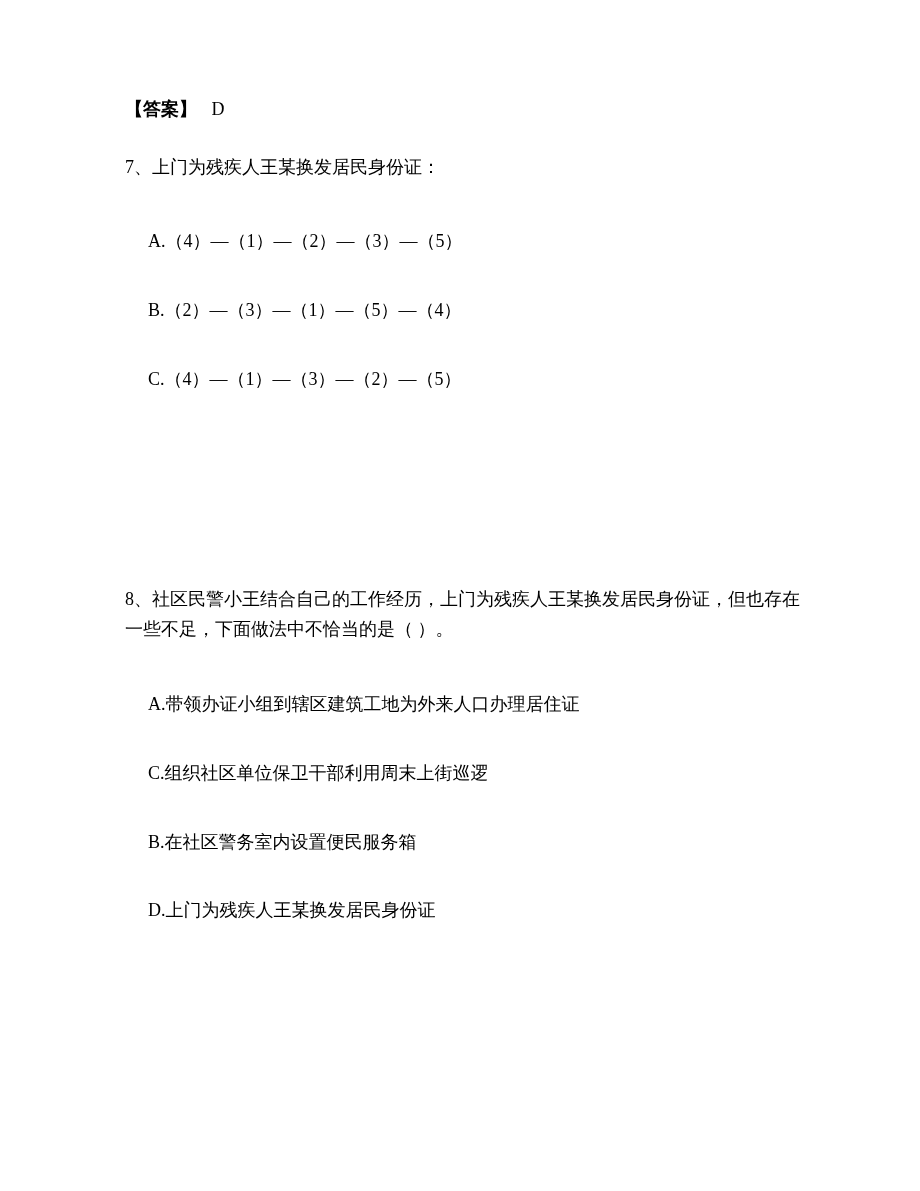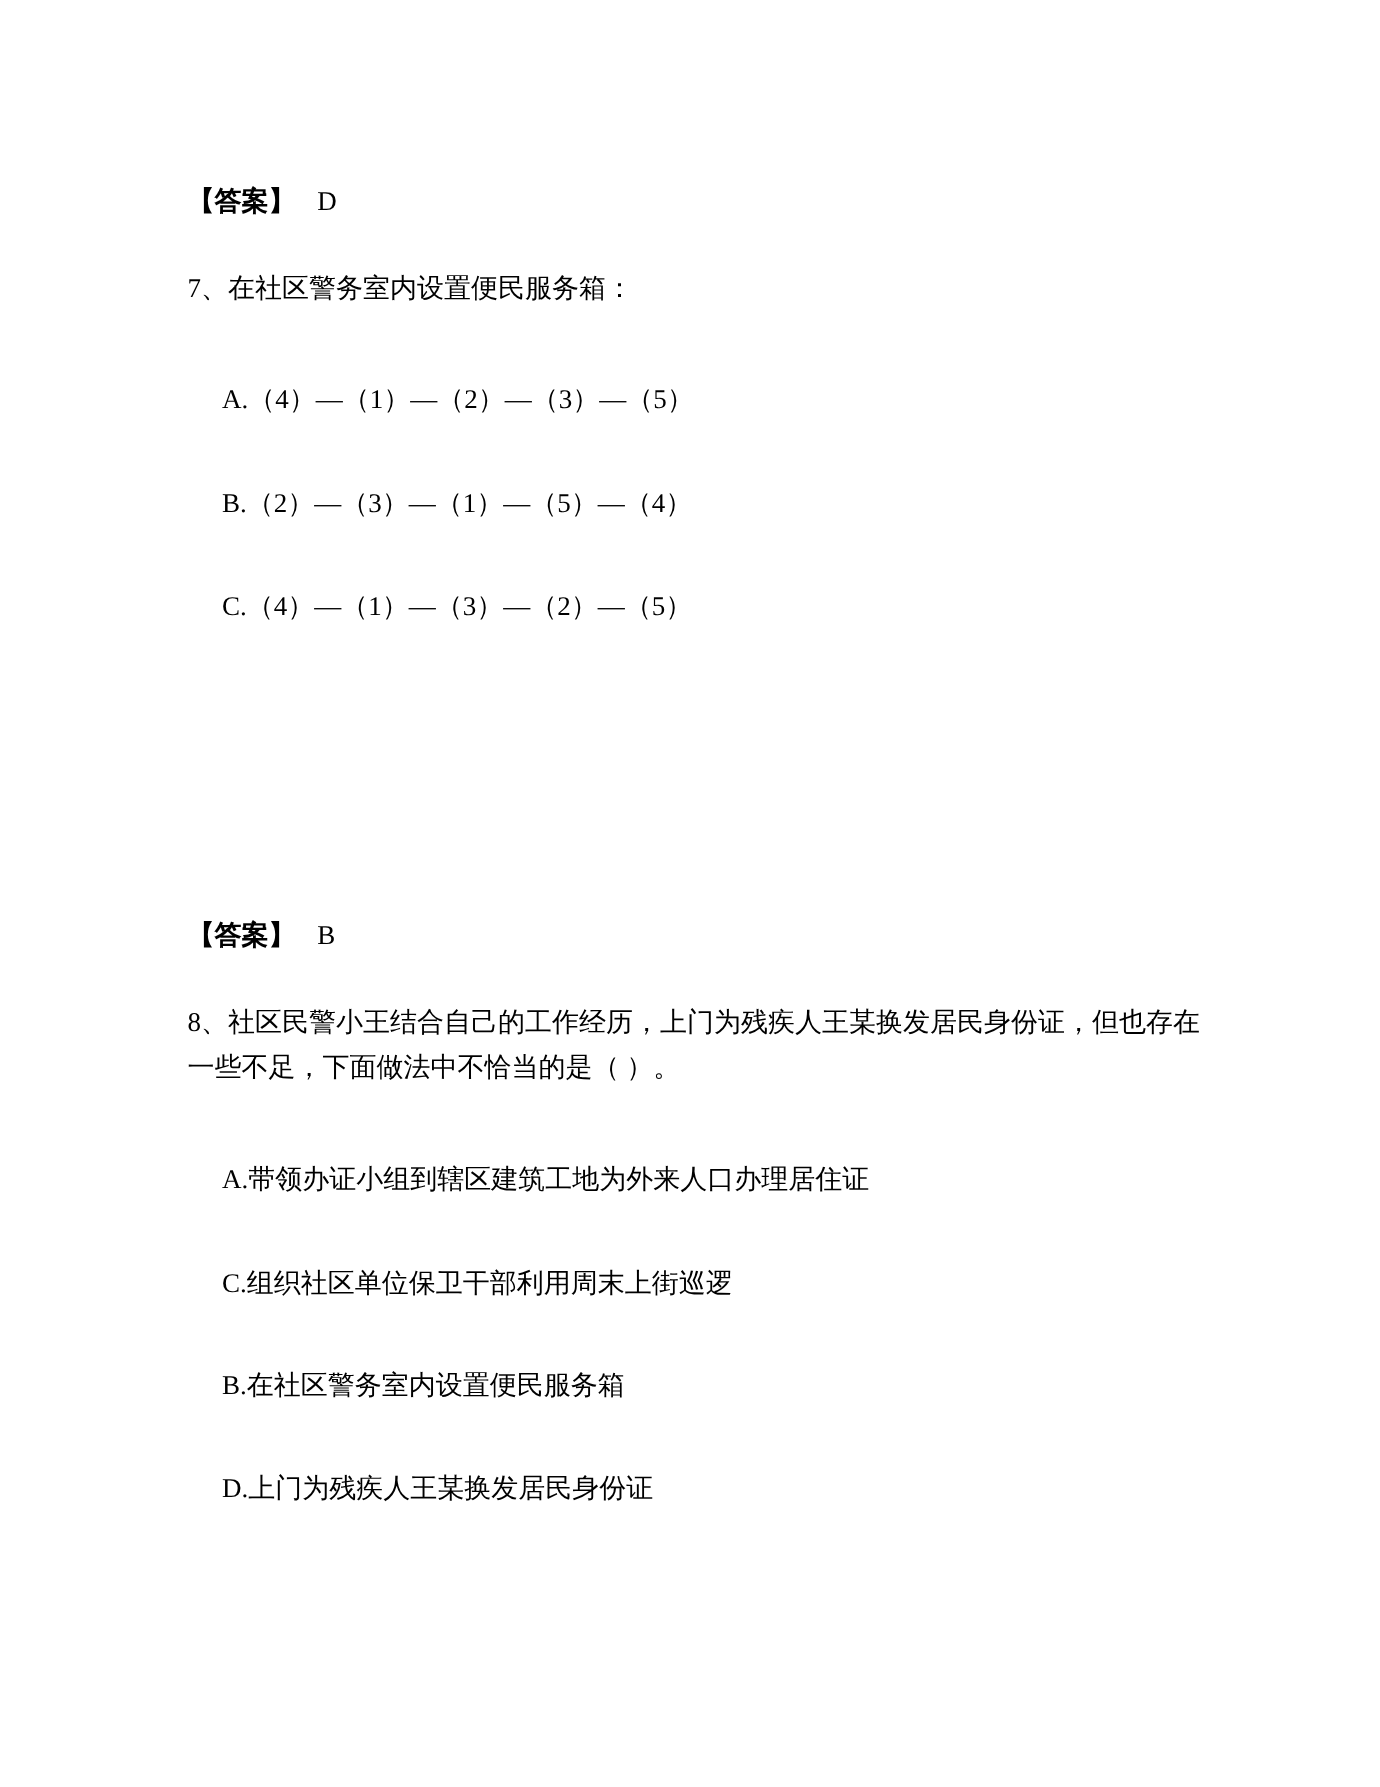--- a/index.html
+++ b/index.html
@@ -13,21 +13,21 @@
       background: #ffffff;
       font-family: "SimSun", "宋体", serif;
       font-size: 18px;
       color: #000000;
       line-height: 1.6;
       padding: 0;
     }
     .content {
       padding-left: 125px;
       padding-right: 115px;
-      padding-top: 120px;
+      padding-top: 95px;
     }
     .answer {
       font-weight: bold;
       margin-bottom: 28px;
     }
     .answer-letter {
       font-weight: normal;
       margin-left: 10px;
     }
     .question {
@@ -46,33 +46,29 @@
 <body>
 
 <div class="content">
 
   <div class="answer">
     <span>【答案】</span>
     <span class="answer-letter">D</span>
   </div>
 
   <div class="question">
-    <span>7、</span><span>在社区警务室内设置便民服务箱：</span>
+    <span>7、</span><span>上门为残疾人王某换发居民身份证：</span>
   </div>
 
   <div class="option">A.（4）—（1）—（2）—（3）—（5）</div>
   <div class="option">B.（2）—（3）—（1）—（5）—（4）</div>
   <div class="option">C.（4）—（1）—（3）—（2）—（5）</div>
 
   <div class="spacer-large"></div>
 
-  <div class="answer">
-    <span>【答案】</span>
-    <span class="answer-letter">B</span>
-  </div>
 
   <div class="question">
     <span>8、</span><span>社区民警小王结合自己的工作经历，上门为残疾人王某换发居民身份证，但也存在一些不足，下面做法中不恰当的是（ ）。</span>
   </div>
 
   <div class="option">A.带领办证小组到辖区建筑工地为外来人口办理居住证</div>
   <div class="option">C.组织社区单位保卫干部利用周末上街巡逻</div>
   <div class="option">B.在社区警务室内设置便民服务箱</div>
   <div class="option">D.上门为残疾人王某换发居民身份证</div>
 

